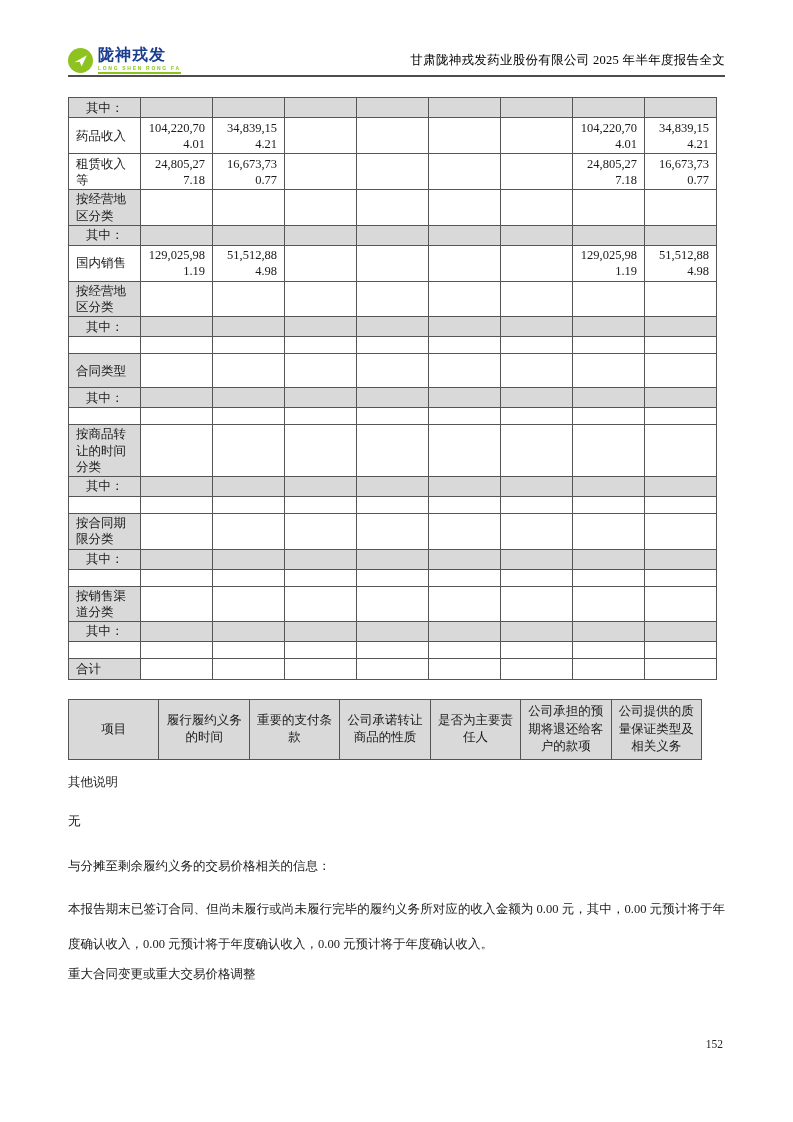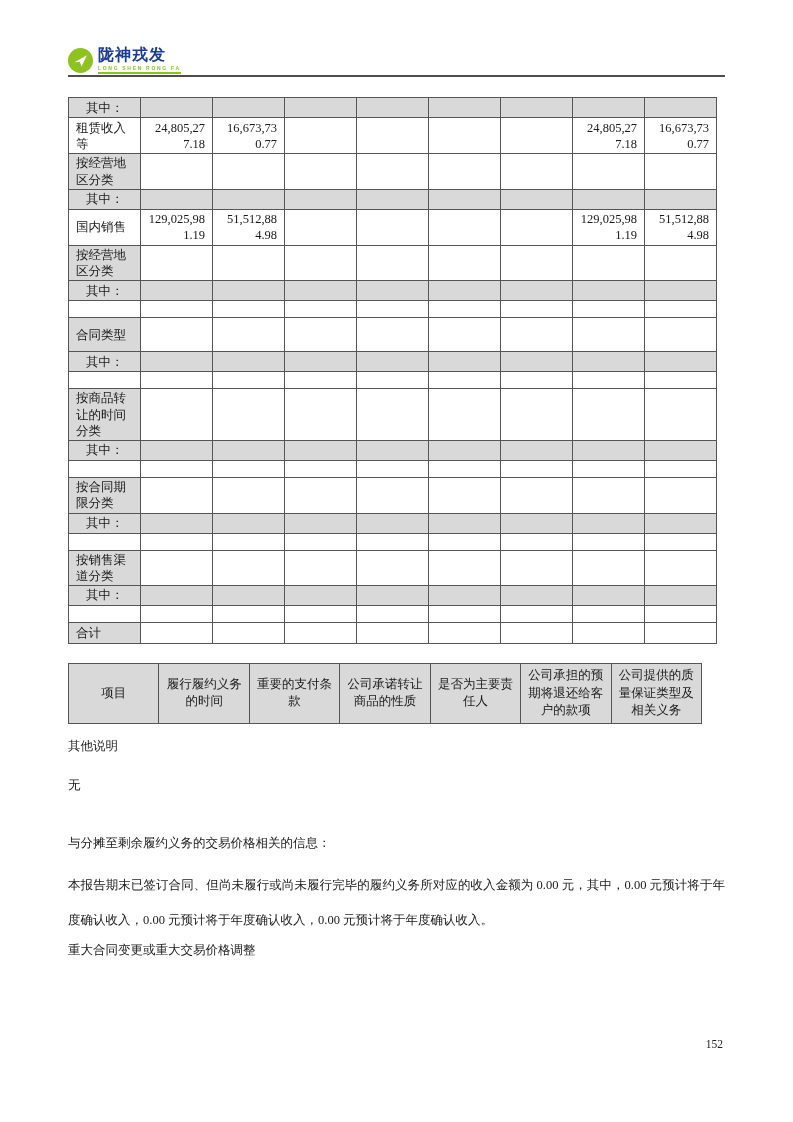--- a/index.html
+++ b/index.html
@@ -35,21 +35,21 @@
   .r-data td { height:36px; }
   .r-cat  td { height:34px; }
   .r-empty td { height:17px; }
   .r-total td { height:21px; }
 
   
   .line { font-size:12.5px; line-height:1.35; }
   .s-obl   { margin-top:9px; }
   .s-other { margin-top:14px; }
   .s-none  { margin-top:23px; }
-  .s-rem   { margin-top:41px; }
+  .s-rem   { margin-top:29px;font-family:Liberation Mono, monospace; }
   .s-para  { margin-top:16px; line-height:35px; text-align:justify; }
   .s-major { margin-top:4px; }
   .s-unit  { margin-top:17px; text-align:right; }
 
   
   .obl-table { width:634px; margin-top:19px; font-size:12.5px; }
   .obl-table th { border:1px solid #555; background:#d9d9d9; font-weight:normal;
                   height:52px; vertical-align:middle; text-align:center;
                   padding:3px 6px; line-height:1.4; }
 
@@ -68,20 +68,21 @@
           <svg width="17" height="17" viewBox="0 0 24 24">
             <path d="M3.5 14.5 L21 4.5 L13.5 20.5 L11 13.8 Z" fill="#ffffff"></path>
             <path d="M11 13.8 L21 4.5 L12.5 12.2 Z" fill="#d8ecb0"></path>
           </svg>
         </span>
         <div class="logo-text">
           <div class="logo-cn">陇神戎发</div>
           <div class="logo-en">LONG SHEN RONG FA</div>
         </div>
       </div>
+      <div class="hdr-title">甘肃陇神戎发药业股份有限公司 2025 年半年度报告全文</div>
     </div>
     <div class="hdr-rule"></div>
 
     <table class="rev-table">
       <colgroup>
         <col>
           <col>
           <col>
           <col>
           <col>
@@ -94,20 +95,31 @@
           <tr class="r-sub">
             <td class="lbl shaded indent">其中：</td>
             <td class="val shaded"></td>
             <td class="val shaded"></td>
             <td class="val shaded"></td>
             <td class="val shaded"></td>
             <td class="val shaded"></td>
             <td class="val shaded"></td>
             <td class="val shaded"></td>
             <td class="val shaded"></td>
+          </tr>
+          <tr class="r-data">
+            <td class="lbl">药品收入</td>
+            <td class="val">104,220,704.01</td>
+            <td class="val">34,839,154.21</td>
+            <td class="val"></td>
+            <td class="val"></td>
+            <td class="val"></td>
+            <td class="val"></td>
+            <td class="val">104,220,704.01</td>
+            <td class="val">34,839,154.21</td>
           </tr>
           <tr class="r-data">
             <td class="lbl">租赁收入等</td>
             <td class="val">24,805,277.18</td>
             <td class="val">16,673,730.77</td>
             <td class="val"></td>
             <td class="val"></td>
             <td class="val"></td>
             <td class="val"></td>
             <td class="val">24,805,277.18</td>

